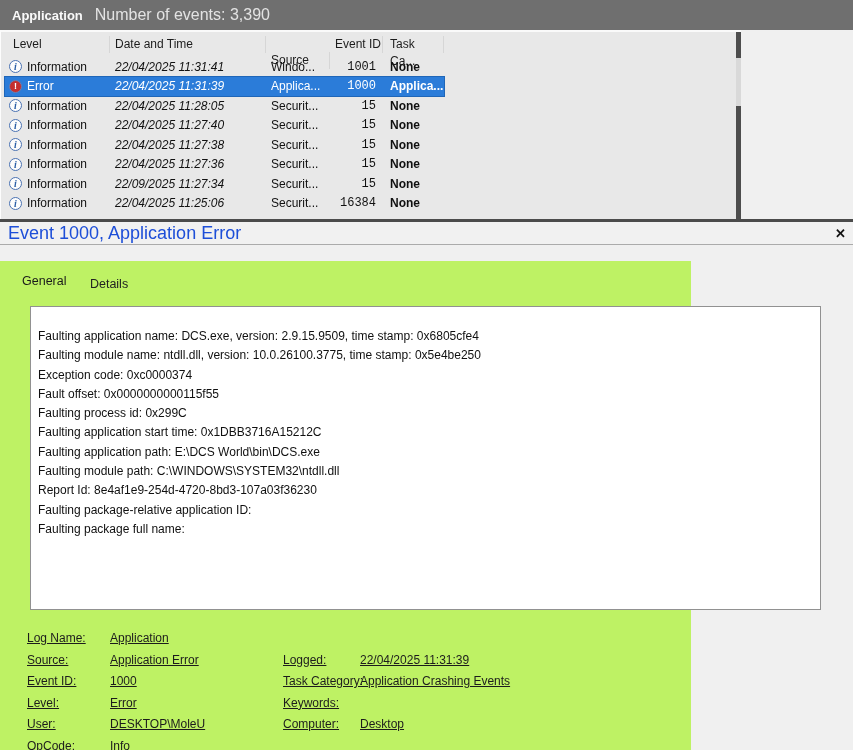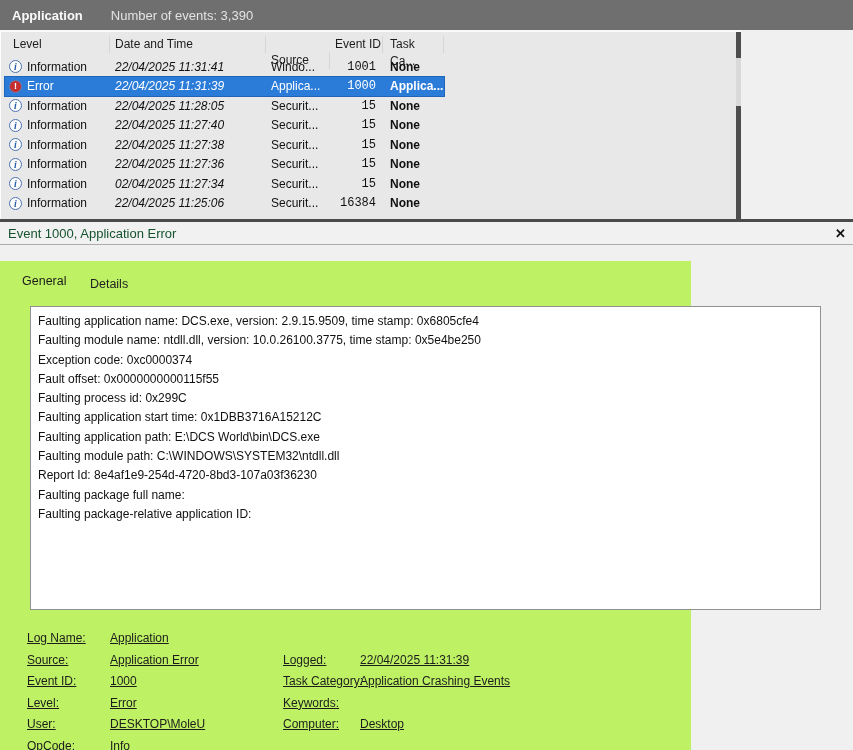--- a/index.html
+++ b/index.html
@@ -3,21 +3,21 @@
 <meta charset="utf-8">
 <style>
   * { margin:0; padding:0; box-sizing:border-box; }
   html,body { width:853px; height:750px; overflow:hidden; }
   body { font-family:"Liberation Sans", sans-serif; background:#f0f0f0; position:relative; }
 
   
   .title-bar { position:absolute; left:0; top:0; width:853px; height:30px;
     background:#6f6f6f; display:flex; align-items:center; }
   .title-bar .log-name { color:#fafafa; font-weight:bold; font-size:13px; margin-left:12px; }
-  .title-bar .event-count { color:#e3e3e3; font-size:13px; margin-left:28px; }
+  .title-bar .event-count { color:#e3e3e3; font-size:16px; margin-left:12px; }
 
   
   .table-pane { position:absolute; left:0; top:30px; width:741px; height:189px;
     background:#e8e8e8; border-top:2px solid #fafafa; border-left:1px solid #fdfdfd; }
   .header-row { display:flex; height:25px; align-items:center; padding-left:4px; }
   .hcell { font-size:12px; color:#1c1c1c; padding-left:8px; height:17px; line-height:17px;
     border-right:1px solid #d6d6d6; }
   .hcell.c-level { width:105px; }
   .hcell.c-dt    { width:156px; padding-left:5px; }
   .hcell.c-src   { width:64px;  padding-left:5px;margin-top:32px; }
@@ -42,33 +42,33 @@
 
   .vscroll { position:absolute; right:0; top:0; width:5px; height:189px; background:#4d4d4d; }
   .vscroll .thumb { position:absolute; left:0; top:26px; width:5px; height:48px; background:#d9d9d9; }
 
   
   .splitter { position:absolute; left:0; top:219px; width:853px; height:3px; background:#4b4b4b; }
 
   
   .preview-header { position:absolute; left:0; top:222px; width:853px; height:23px;
     background:#f1f1f1; border-bottom:1px solid #ababab; display:flex; align-items:center; }
-  .preview-header .ptitle { font-size:13px; color:#14532d; margin-left:8px; flex:1; }
+  .preview-header .ptitle { font-size:18px; color:#1d4ed8; margin-left:8px; flex:1; }
   .preview-header .close { font-size:13px; font-weight:bold; color:#111; margin-right:7px;
     cursor:default; line-height:13px; }
 
   
   .lower-pane { position:absolute; left:0; top:261px; width:691px; height:504px; background:#bef264; }
   .tabs { position:absolute; left:22px; top:10px; }
   .tab { font-size:12.5px; color:#1a1a1a; display:inline-block; }
   .tab.active { margin-right:19px; }
   .tab.inactive { position:relative; top:3px; color:#222; }
 
   .text-box { position:absolute; left:30px; top:45px; width:791px; height:304px;
-    background:#ffffff; border:1px solid #919191; padding:5px 7px; overflow:hidden; }
+    background:#ffffff; border:1px solid #919191; padding:20px 7px; overflow:hidden; }
   .text-box .line { font-size:12px; line-height:19.3px; color:#101010; white-space:pre; }
 
   .details-grid { position:absolute; left:27px; top:367px; display:grid;
     grid-template-columns:83px 173px 77px auto; grid-auto-rows:21.6px; }
   .dcell { font-size:12px; color:#1c1c1c; line-height:21.6px; white-space:nowrap;text-decoration:underline; }
 </style>
 </head>
 <body>
 
 <div class="app">
@@ -152,21 +152,21 @@
         <span class="cell src">Securit...</span>
         <span class="cell eid">15</span>
         <span class="cell task">None</span>
       </div>
 
       <div class="row">
         <span class="cell level">
             <span class="icon info">i</span>
             <span>Information</span>
           </span>
-        <span class="cell dt">02/04/2025 11:27:34</span>
+        <span class="cell dt">22/09/2025 11:27:34</span>
         <span class="cell src">Securit...</span>
         <span class="cell eid">15</span>
         <span class="cell task">None</span>
       </div>
 
       <div class="row">
         <span class="cell level">
             <span class="icon info">i</span>
             <span>Information</span>
           </span>
@@ -198,22 +198,22 @@
     <div class="text-box">
       <div class="line">Faulting application name: DCS.exe, version: 2.9.15.9509, time stamp: 0x6805cfe4</div>
       <div class="line">Faulting module name: ntdll.dll, version: 10.0.26100.3775, time stamp: 0x5e4be250</div>
       <div class="line">Exception code: 0xc0000374</div>
       <div class="line">Fault offset: 0x0000000000115f55</div>
       <div class="line">Faulting process id: 0x299C</div>
       <div class="line">Faulting application start time: 0x1DBB3716A15212C</div>
       <div class="line">Faulting application path: E:\DCS World\bin\DCS.exe</div>
       <div class="line">Faulting module path: C:\WINDOWS\SYSTEM32\ntdll.dll</div>
       <div class="line">Report Id: 8e4af1e9-254d-4720-8bd3-107a03f36230</div>
+      <div class="line">Faulting package-relative application ID:</div>
       <div class="line">Faulting package full name:</div>
-      <div class="line">Faulting package-relative application ID:</div>
     </div>
 
     <div class="details-grid">
       <span class="dcell">Log Name:</span>
       <span class="dcell">Application</span>
       <span class="dcell"></span>
       <span class="dcell"></span>
 
       <span class="dcell">Source:</span>
       <span class="dcell">Application Error</span>

